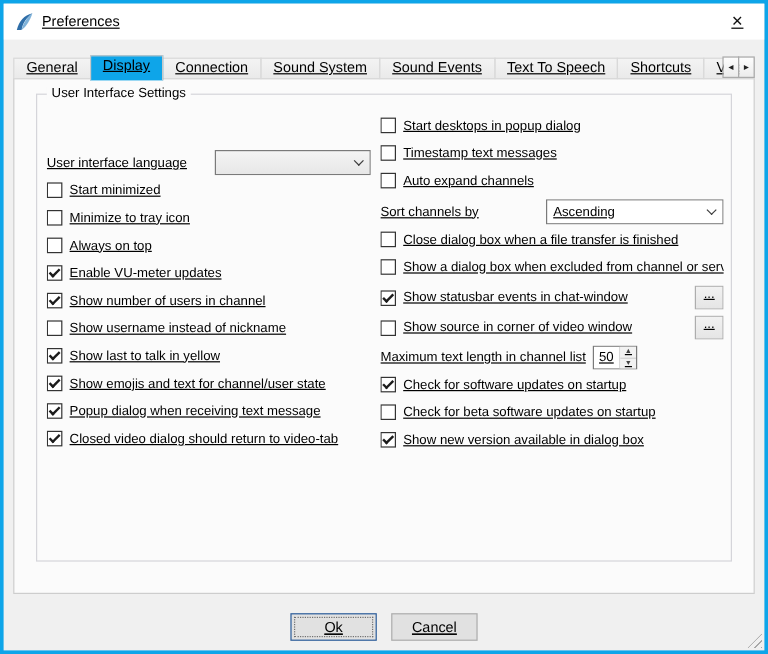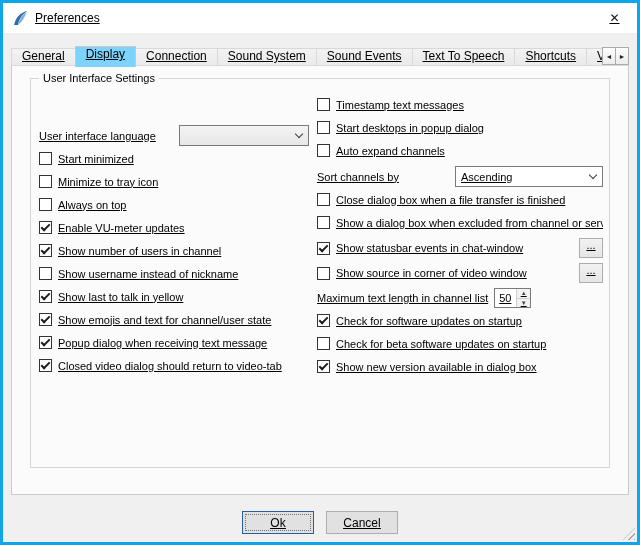--- a/index.html
+++ b/index.html
@@ -13,21 +13,21 @@
   .titlebar { height: 30px; background: #ffffff; display: flex; align-items: center; padding-left: 9px; }
   .app-icon { width: 16px; height: 16px; flex: none; }
   .title-text { margin-left: 7px; font-size: 12px; }
   .close-btn { margin-left: auto; width: 45px; height: 30px; display: flex; align-items: center;
     justify-content: center; font-size: 12px; color: #111; cursor: default; }
   
   .tabbar { margin: 12px 8px 0; height: 21px; display: flex; align-items: flex-end; position: relative; z-index: 2; }
   .tab { flex: none; height: 18px; padding: 0 10px; display: flex; 
     background: linear-gradient(#f3f3f3, #eaeaea); border: 1px solid #d9d9d9; font-size: 12px; white-space: nowrap; }
   .tab + .tab { margin-left: -1px; }
-  .tab[data-selected="true"] { height: 21px; margin-bottom: -1px; background: #7dd3fc;
+  .tab[data-selected="true"] { height: 21px; margin-bottom: -1px; background: #0ea5e9;
     border-color: #c8c8c8; border-bottom: none; position: relative; z-index: 3; }
   .tab-video { flex: 0 1 auto; min-width: 30px; max-width: 90px; overflow: hidden; }
   .tab-scroller { position: absolute; right: 0; bottom: 1px; display: flex; z-index: 4; }
   .scroll-btn { width: 14px; height: 18px; border: 1px solid #ababab; background: linear-gradient(#fdfdfd, #ececec);
     display: flex; align-items: center; justify-content: center; font-size: 7px; color: #222; }
   .scroll-btn + .scroll-btn { margin-left: -1px; }
   
   .tabpage { margin: -1px 8px 0; height: 430px; background: #fbfbfb; border: 1px solid #cdcdcd; position: relative; z-index: 1; }
   .groupbox { position: relative; margin: 12px 18px 0; height: 390px; border: 1px solid #d5d5da; }
   .legend { position: absolute; top: -7px; left: 8px; background: #fbfbfb; padding: 0 4px; font-size: 11px; }
@@ -180,25 +180,25 @@
           </div>
           <div class="row check">
             <span class="cb" data-checked="true"></span>
             <span class="cb-label">Closed video dialog should return to video-tab</span>
           </div>
         </div>
 
         <div class="col-right">
           <div class="row check">
             <span class="cb" data-checked="false"></span>
+            <span class="cb-label">Start desktops in popup dialog</span>
+          </div>
+          <div class="row check">
+            <span class="cb" data-checked="false"></span>
             <span class="cb-label">Timestamp text messages</span>
-          </div>
-          <div class="row check">
-            <span class="cb" data-checked="false"></span>
-            <span class="cb-label">Start desktops in popup dialog</span>
           </div>
           <div class="row check">
             <span class="cb" data-checked="false"></span>
             <span class="cb-label">Auto expand channels</span>
           </div>
 
           <div class="row tall">
             <span class="lbl">Sort channels by</span>
             <span class="combo w148">
               <span class="combo-val">Ascending</span>

